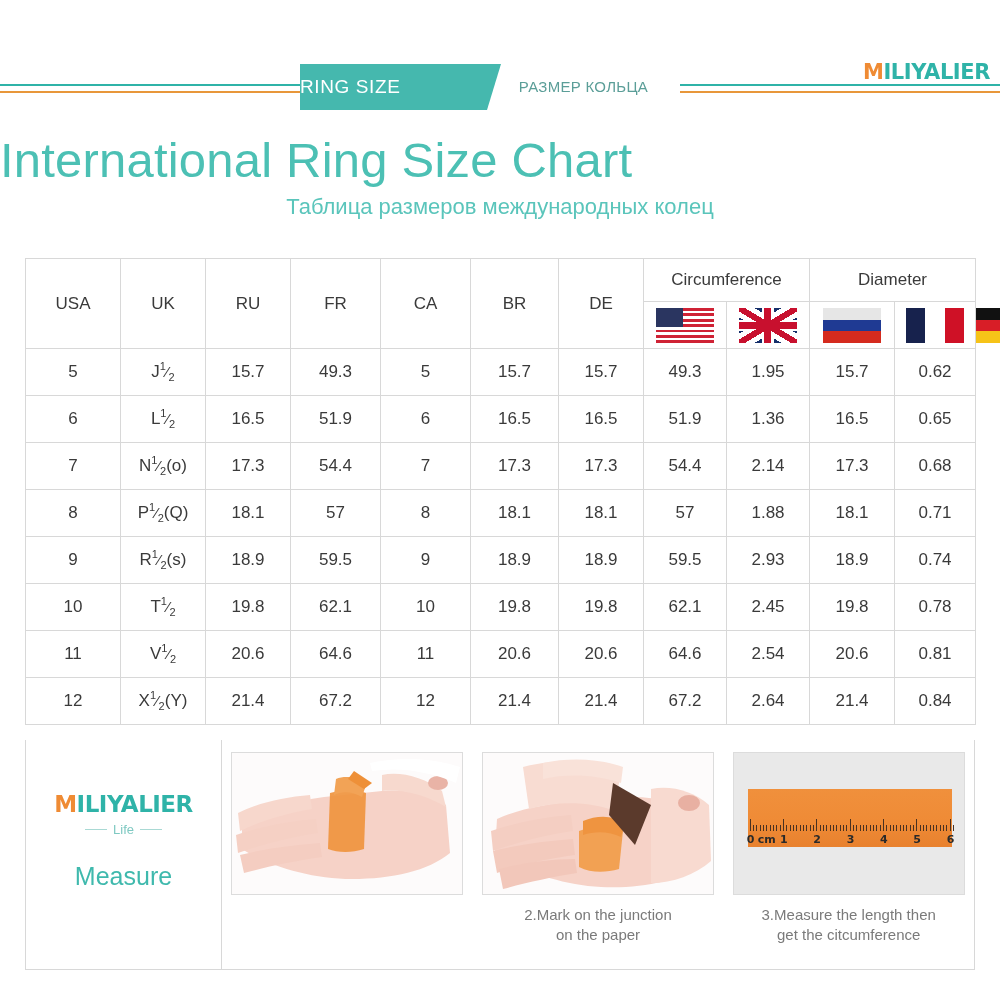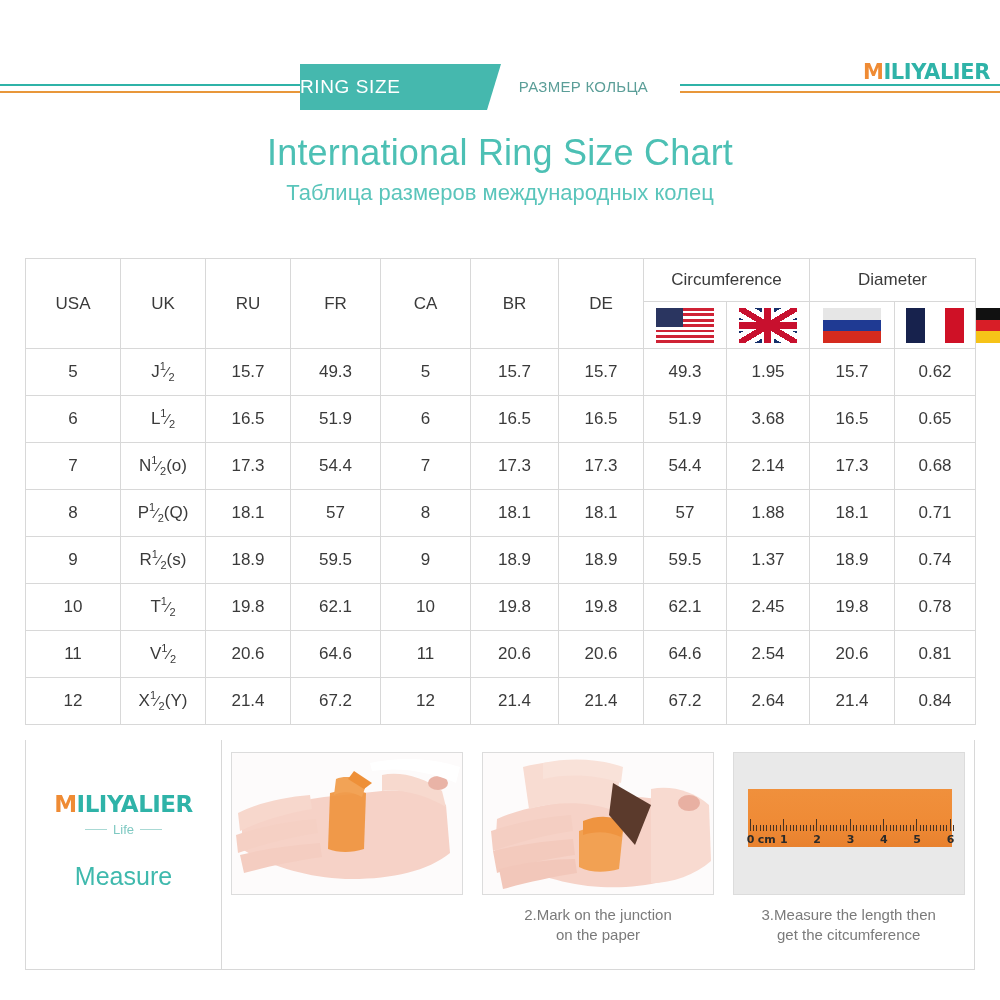--- a/index.html
+++ b/index.html
@@ -86,23 +86,23 @@
     font-size: 21px;
     font-weight: bold;
     letter-spacing: -0.4px;
     color: #2fb3a8;
     font-family: "DejaVu Sans", sans-serif;
   }
   .logo-top .m { color: #ef8b34; }
 
   
   .title-en {
-    text-align: center;
+    text-align: left;
     color: #4cc0b4;
-    font-size: 36px;
+    font-size: 49px;
     margin-top: 14px;
     font-weight: normal;
     letter-spacing: 0.2px;
   }
   .title-ru {
     text-align: center;
     color: #5ac5bb;
     font-size: 22px;
     margin-top: 6px;
     font-weight: normal;
@@ -433,21 +433,21 @@
         </tr>
         <tr class="data-row">
           <td>6</td>
           <td><span class="frac">L<sup>1</sup><span class="sl">⁄</span><sub>2</sub></span></td>
           <td>16.5</td>
           <td>51.9</td>
           <td>6</td>
           <td>16.5</td>
           <td>16.5</td>
           <td>51.9</td>
-          <td>3.68</td>
+          <td>1.36</td>
           <td>16.5</td>
           <td>0.65</td>
         </tr>
         <tr class="data-row">
           <td>7</td>
           <td><span class="frac">N<sup>1</sup><span class="sl">⁄</span><sub>2</sub>(o)</span></td>
           <td>17.3</td>
           <td>54.4</td>
           <td>7</td>
           <td>17.3</td>
@@ -472,21 +472,21 @@
         </tr>
         <tr class="data-row">
           <td>9</td>
           <td><span class="frac">R<sup>1</sup><span class="sl">⁄</span><sub>2</sub>(s)</span></td>
           <td>18.9</td>
           <td>59.5</td>
           <td>9</td>
           <td>18.9</td>
           <td>18.9</td>
           <td>59.5</td>
-          <td>1.37</td>
+          <td>2.93</td>
           <td>18.9</td>
           <td>0.74</td>
         </tr>
         <tr class="data-row">
           <td>10</td>
           <td><span class="frac">T<sup>1</sup><span class="sl">⁄</span><sub>2</sub></span></td>
           <td>19.8</td>
           <td>62.1</td>
           <td>10</td>
           <td>19.8</td>

